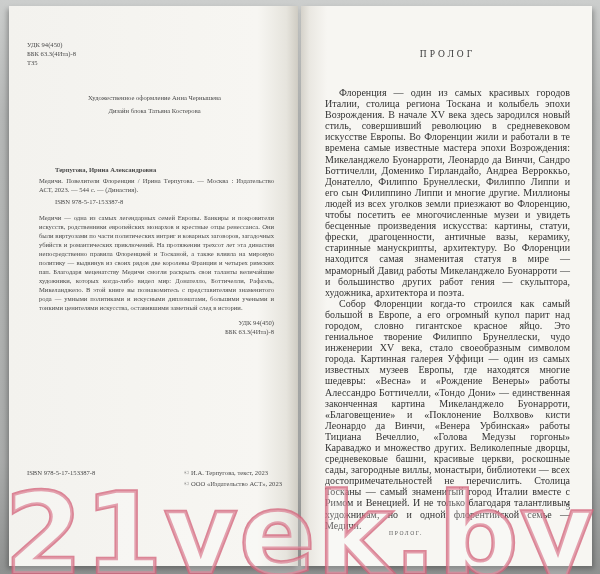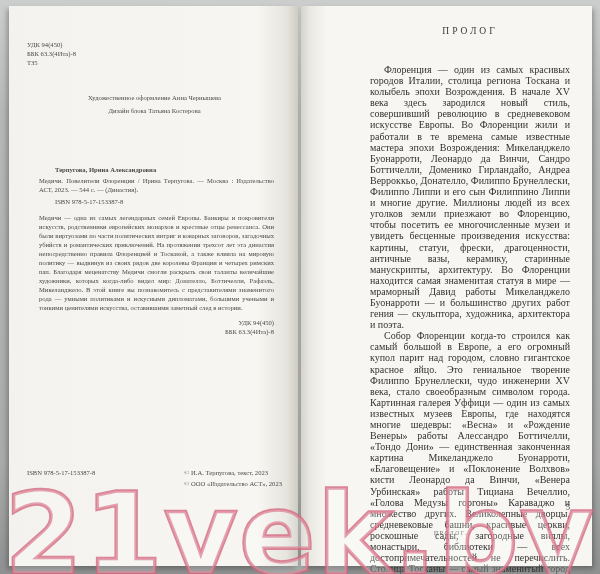--- a/index.html
+++ b/index.html
@@ -34,21 +34,21 @@
   .catalog-author { font-weight:bold; padding-left:16px; }
   .catalog-desc { margin-top:2px; text-align:justify; }
   .catalog-isbn { margin-top:3px; padding-left:16px; }
   .annotation { margin-top:7px; padding:0 8px 0 12px; text-align:justify; }
   .udk-bottom { margin-top:6px; text-align:right; padding-right:8px; }
   .lp-bottom { position:absolute; bottom:76px; left:18px; right:16px;
                display:flex; justify-content:space-between; align-items:flex-start; }
   .copyrights div { margin-bottom:2px; }
 
   
-  .rp-inner { position:relative; height:100%; padding:20px 22px 0 24px;margin-left:45px; }
+  .rp-inner { position:relative; height:100%; padding:43px 22px 0 24px; }
   .rp-header { text-align:center; font-size:9.5px; letter-spacing:3px; color:#3a3a3a; }
   .rp-body { margin-top:28px; font-size:10px; line-height:11.1px;
              text-align:justify; color:#333; }
   .rp-body p { text-indent:14px; }
   .rp-page-num { position:absolute; bottom:54px; right:22px; font-size:8px; color:#3a3a3a; }
   .rp-footer { position:absolute; bottom:30px; left:88px; font-size:5.6px;
                letter-spacing:1.6px; color:#5a5a5a; }
 
   
   .watermark {

